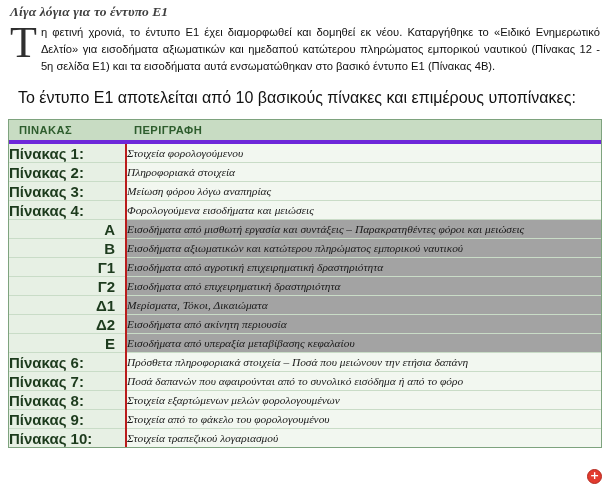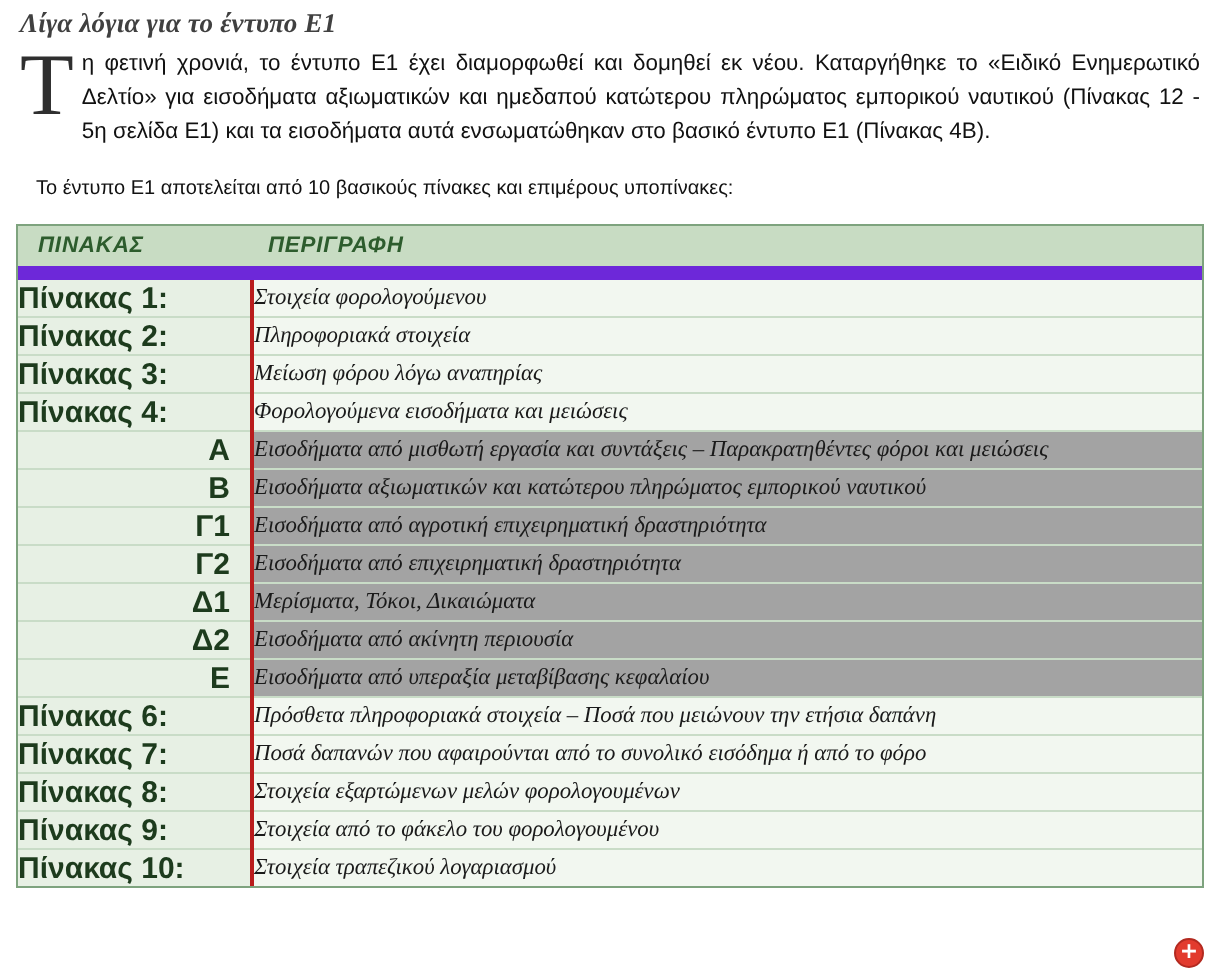--- a/index.html
+++ b/index.html
@@ -51,21 +51,21 @@
     font-size: 44px;
     line-height: 34px;
     padding: 2px 4px 0 0;
     color: #2f2f2f;
     font-weight: normal;
   }
 
   .lead {
     margin: 14px 10px 0 18px;
     font-family: "Liberation Sans", sans-serif;
-    font-size: 10px;
+    font-size: 16px;
     color: #111;
   }
 
   
   .table-wrap {
     margin: 12px 8px 0 8px;
     border: 1px solid #7ea37e;
     background: #ffffff;
   }
   table.e1 {
@@ -78,23 +78,22 @@
     vertical-align: middle;
   }
   thead th {
     background: #c8dcc3;
     color: #2d5c2d;
     font-family: "Liberation Sans", sans-serif;
     font-weight: bold;
     font-size: 11.2px;
     text-align: left;
     height: 20px;
-    border-bottom: 7px solid #6d28d9;
+    border-bottom: 4px solid #6d28d9;
     letter-spacing: 0.4px;
-    font-style: italic;
   }
   thead th.col-a { width: 106px; padding-left: 10px; }
   thead th.col-b { padding-left: 8px; }
 
   tbody tr { height: 18px; }
   tbody td {
     border-bottom: 1px solid #c9dcc7;
     height: 18px;
   }
   td.c-label {

